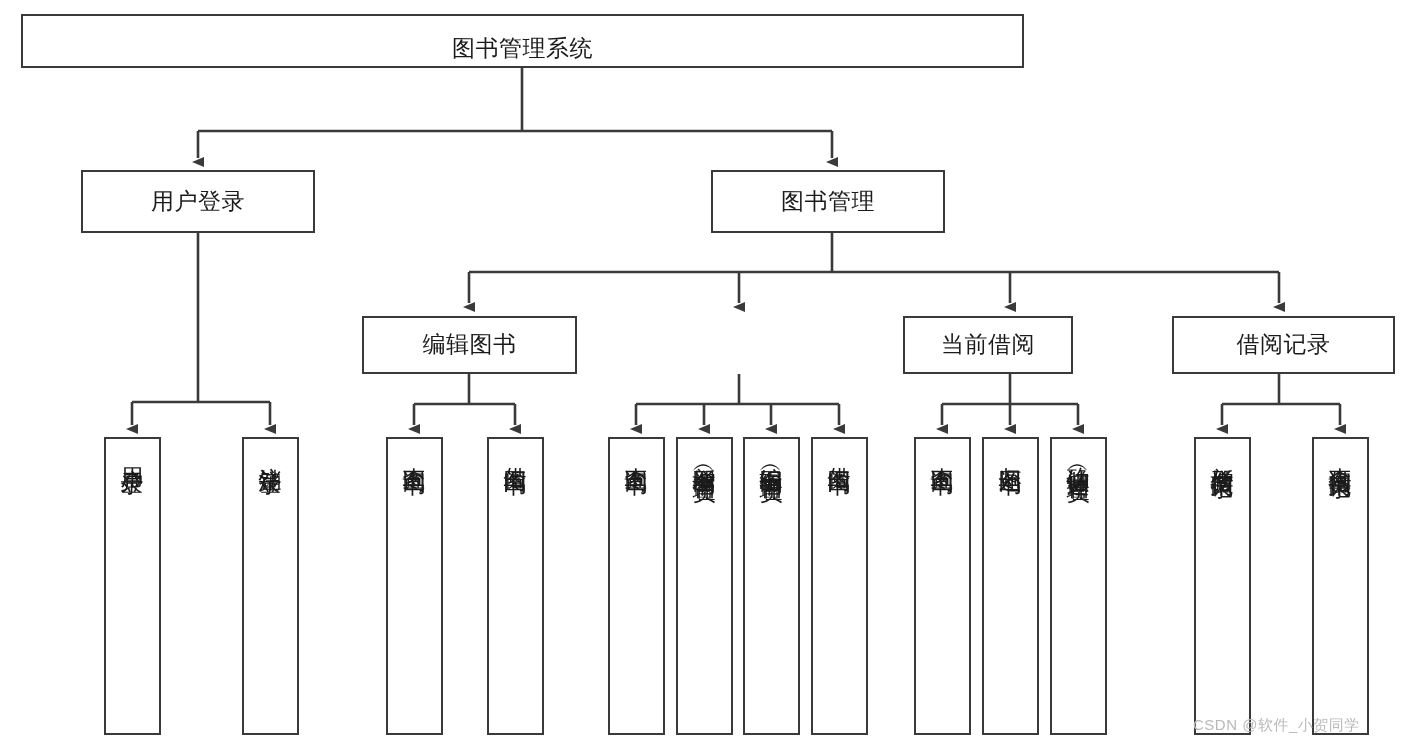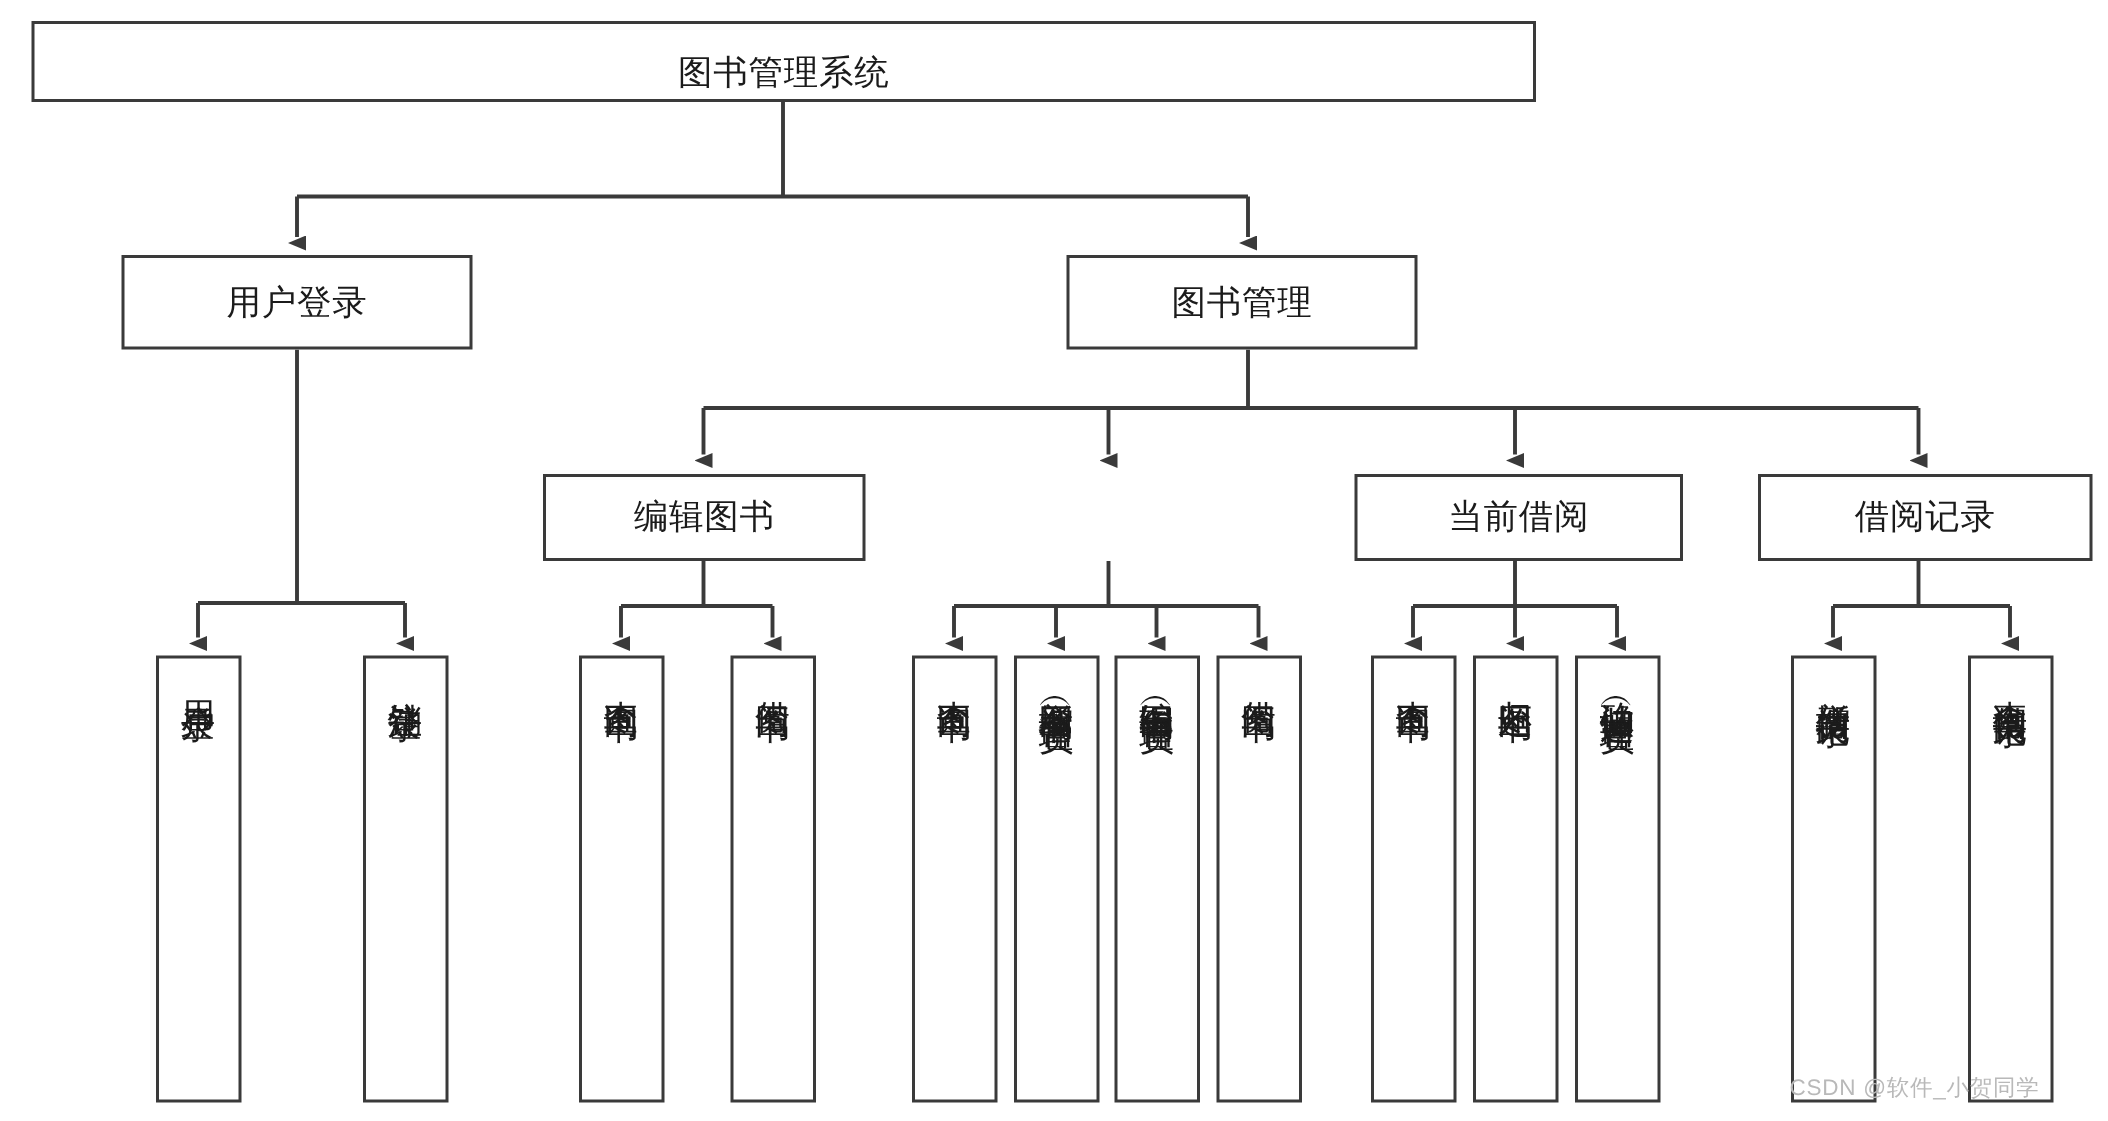--- a/index.html
+++ b/index.html
@@ -135,21 +135,21 @@
   <div class="node horiz" style="left:81px; top:170px; width:234px; height:63px;">
     <span class="label">用户登录</span>
   </div>
   <div class="node horiz" style="left:711px; top:170px; width:234px; height:63px;">
     <span class="label">图书管理</span>
   </div>
 
   <div class="node horiz" style="left:362px; top:316px; width:215px; height:58px;">
     <span class="label">编辑图书</span>
   </div>
-  <div class="node horiz" style="left:903px; top:316px; width:219px; height:58px;">
+  <div class="node horiz" style="left:903px; top:316px; width:170px; height:58px;">
     <span class="label">当前借阅</span>
   </div>
   <div class="node horiz" style="left:1172px; top:316px; width:223px; height:58px;">
     <span class="label">借阅记录</span>
   </div>
 
   <div class="node vert" style="left:104px; top:437px; width:57px; height:298px;">
     <span class="label">用户登录</span>
   </div>
   <div class="node vert" style="left:242px; top:437px; width:57px; height:298px;">

